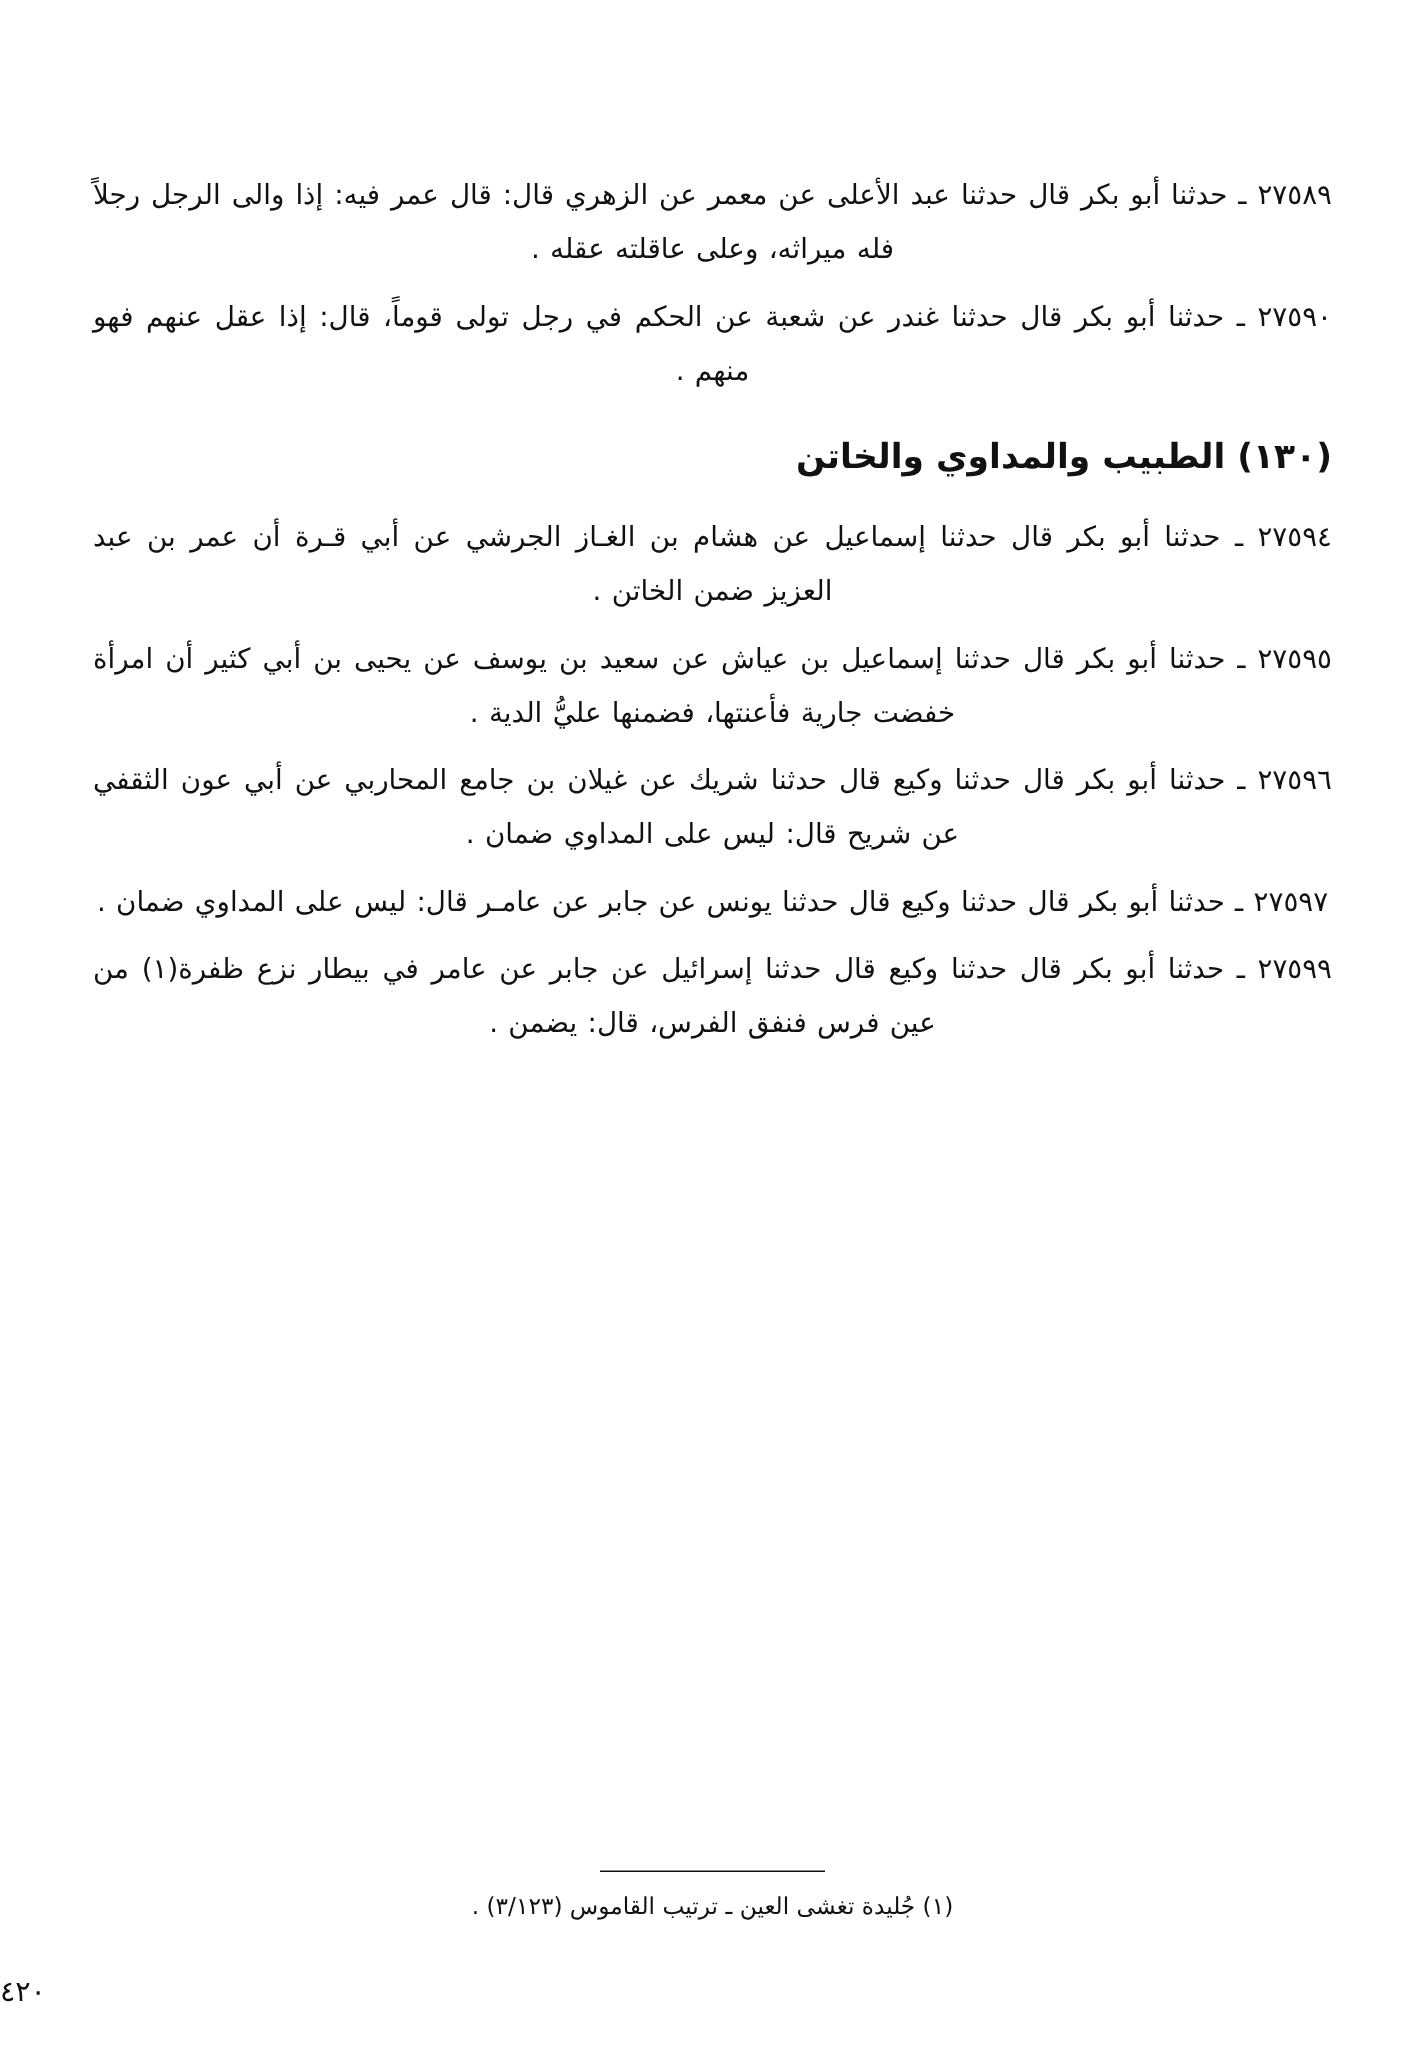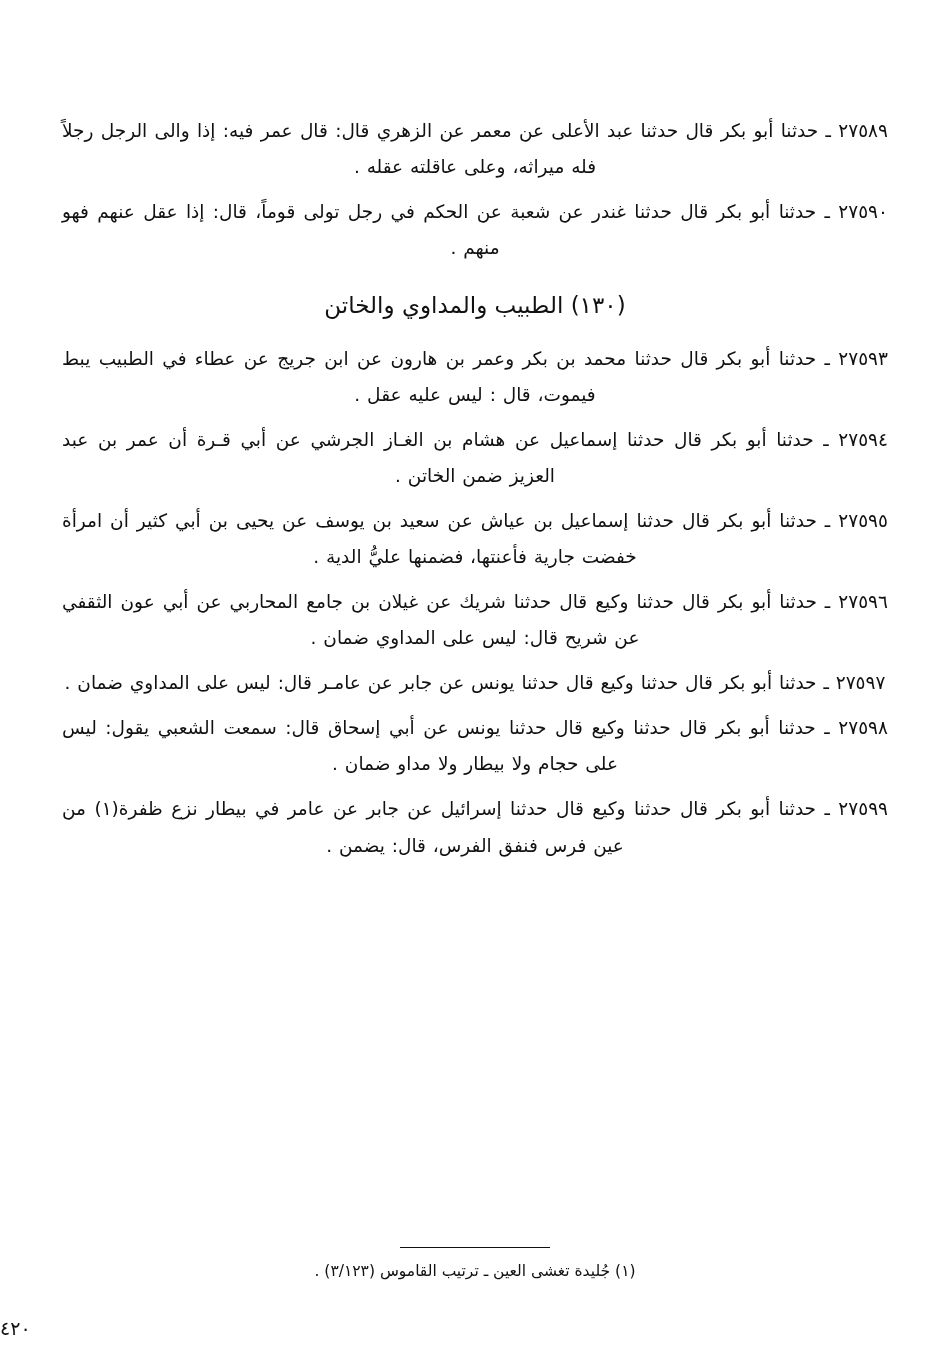--- a/index.html
+++ b/index.html
@@ -35,22 +35,21 @@
     text-align-last: center;
     margin: 0 0 9px 0;
     letter-spacing: 0px;
     word-spacing: 1px;
   }
   .para.tight {
     margin-bottom: 7px;
   }
   .chapter-heading {
     font-size: 23px;
-    font-weight: normal;
-    text-align: center;
+    font-weight: bold;
     margin: 22px 0 18px 0;
     line-height: 1.5;
   }
   .footnote-area {
     position: absolute;
     bottom: 107px;
     right: 62px;
     left: 62px;
   }
   .footnote-rule {
@@ -78,26 +77,24 @@
 <body>
 
 <div class="page">
   <div class="content">
 
     <p class="para">٢٧٥٨٩ ـ حدثنا أبو بكر قال حدثنا عبد الأعلى عن معمر عن الزهري قال: قال عمر فيه: إذا والى الرجل رجلاً فله ميراثه، وعلى عاقلته عقله .</p>
     <p class="para">٢٧٥٩٠ ـ حدثنا أبو بكر قال حدثنا غندر عن شعبة عن الحكم في رجل تولى قوماً، قال: إذا عقل عنهم فهو منهم .</p>
 
     <h2 class="chapter-heading">(١٣٠) الطبيب والمداوي والخاتن</h2>
 
-    <p class="para">٢٧٥٩٣ ـ حدثنا أبو بكر قال حدثنا محمد بن بكر وعمر بن هارون عن ابن جريج عن عطاء في الطبيب يبط فيموت، قال : ليس عليه عقل .</p>
     <p class="para">٢٧٥٩٤ ـ حدثنا أبو بكر قال حدثنا إسماعيل عن هشام بن الغـاز الجرشي عن أبي قـرة أن عمر بن عبد العزيز ضمن الخاتن .</p>
     <p class="para">٢٧٥٩٥ ـ حدثنا أبو بكر قال حدثنا إسماعيل بن عياش عن سعيد بن يوسف عن يحيى بن أبي كثير أن امرأة خفضت جارية فأعنتها، فضمنها عليُّ الدية .</p>
     <p class="para">٢٧٥٩٦ ـ حدثنا أبو بكر قال حدثنا وكيع قال حدثنا شريك عن غيلان بن جامع المحاربي عن أبي عون الثقفي عن شريح قال: ليس على المداوي ضمان .</p>
     <p class="para">٢٧٥٩٧ ـ حدثنا أبو بكر قال حدثنا وكيع قال حدثنا يونس عن جابر عن عامـر قال: ليس على المداوي ضمان .</p>
-    <p class="para">٢٧٥٩٨ ـ حدثنا أبو بكر قال حدثنا وكيع قال حدثنا يونس عن أبي إسحاق قال: سمعت الشعبي يقول: ليس على حجام ولا بيطار ولا مداو ضمان .</p>
     <p class="para">٢٧٥٩٩ ـ حدثنا أبو بكر قال حدثنا وكيع قال حدثنا إسرائيل عن جابر عن عامر في بيطار نزع ظفرة(١) من عين فرس فنفق الفرس، قال: يضمن .</p>
 
   </div>
 
   <div class="footnote-area">
     <div class="footnote-rule"></div>
     <div class="footnote-text">(١) جُليدة تغشى العين ـ ترتيب القاموس (٣/١٢٣) .</div>
   </div>
 
   <div class="page-number">٤٢٠</div>

